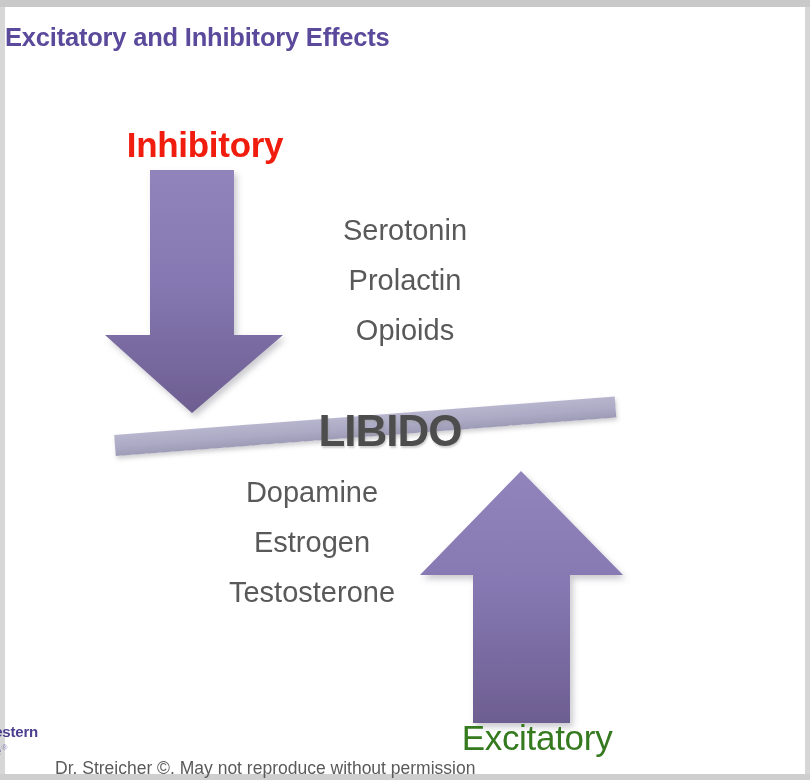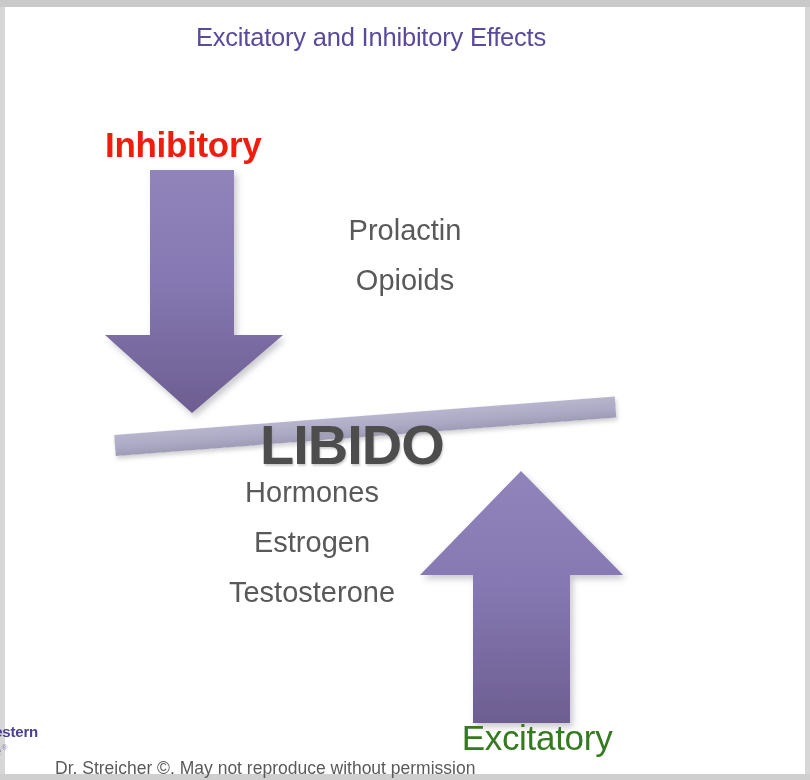--- a/index.html
+++ b/index.html
@@ -35,34 +35,34 @@
     left: 5px; top: 7px;
     width: 800px; height: 767px;
     background: #ffffff;
   }
 
   
   #title {
     position: absolute;
     left: 0; top: 14px;
     width: 732px;
-    text-align: center;
     color: #5b4a9c;
-    font-weight: normal;
+    font-weight: bold;
     font-size: 25.5px;
     line-height: 32px;
     letter-spacing: -0.2px;
   }
   #title .tline { display: block; }
 
   
   #inhibitory-label {
     position: absolute;
     left: 100px; top: 117px;
     width: 200px;
+    text-align: center;
     color: #f01c0e;
     font-weight: bold;
     font-size: 35px;
     line-height: 42px;
     letter-spacing: -0.3px;
   }
   #excitatory-label {
     position: absolute;
     left: 432px; top: 710px;
     width: 200px;
@@ -86,26 +86,26 @@
     width: 502px; height: 21px;
     background: linear-gradient(to bottom, #b8b5ce 0%, #acaac4 55%, #9e9bb6 100%);
     transform: rotate(-4.4deg);
     transform-origin: 0 50%;
     box-shadow: 1px 3px 4px rgba(120,120,130,0.35);
   }
 
   
   #libido-word {
     position: absolute;
-    left: 255px; top: 408px;
+    left: 255px; top: 394px;
     width: 260px;
-    text-align: left;
+    text-align: center;
     color: #4d4d4d;
     font-weight: bold;
-    font-size: 56px;
+    font-size: 44px;
     line-height: 60px;
     letter-spacing: -1px;
     text-shadow: 1px 2px 2px rgba(150,150,150,0.45);
   }
 
   
   .nt-list {
     position: absolute;
     color: #595959;
     font-size: 29px;
@@ -177,30 +177,31 @@
           <stop offset="100%" stop-color="#6d5e91"></stop>
         </linearGradient>
         <filter id="shDown" x="-25%" y="-25%" width="160%" height="160%">
           <feDropShadow dx="3" dy="4" stdDeviation="3" flood-color="#8a8a94" flood-opacity="0.45"></feDropShadow>
         </filter>
       </defs>
       <polygon filter="url(#shDown)" fill="url(#gradDown)" points="49,3 133,3 133,168 182,168 91,246 4,168 49,168"></polygon>
     </svg>
 
     <div id="inhibitory-list" class="nt-list">
+      <span class="nt-item">Serotonin</span>
       <span class="nt-item">Prolactin</span>
       <span class="nt-item">Opioids</span>
     </div>
 
     <div id="libido-bar"></div>
 
     <div id="libido-word">LIBIDO</div>
 
     <div id="excitatory-list" class="nt-list">
-      <span class="nt-item">Hormones</span>
+      <span class="nt-item">Dopamine</span>
       <span class="nt-item">Estrogen</span>
       <span class="nt-item">Testosterone</span>
     </div>
 
     <svg id="up-arrow" class="arrow-svg" width="216" height="262" viewBox="0 0 216 262">
       <defs>
         <linearGradient id="gradUp" x1="0" y1="0" x2="0" y2="1">
           <stop offset="0%" stop-color="#9184bb"></stop>
           <stop offset="45%" stop-color="#8678b2"></stop>
           <stop offset="100%" stop-color="#6d5e91"></stop>

